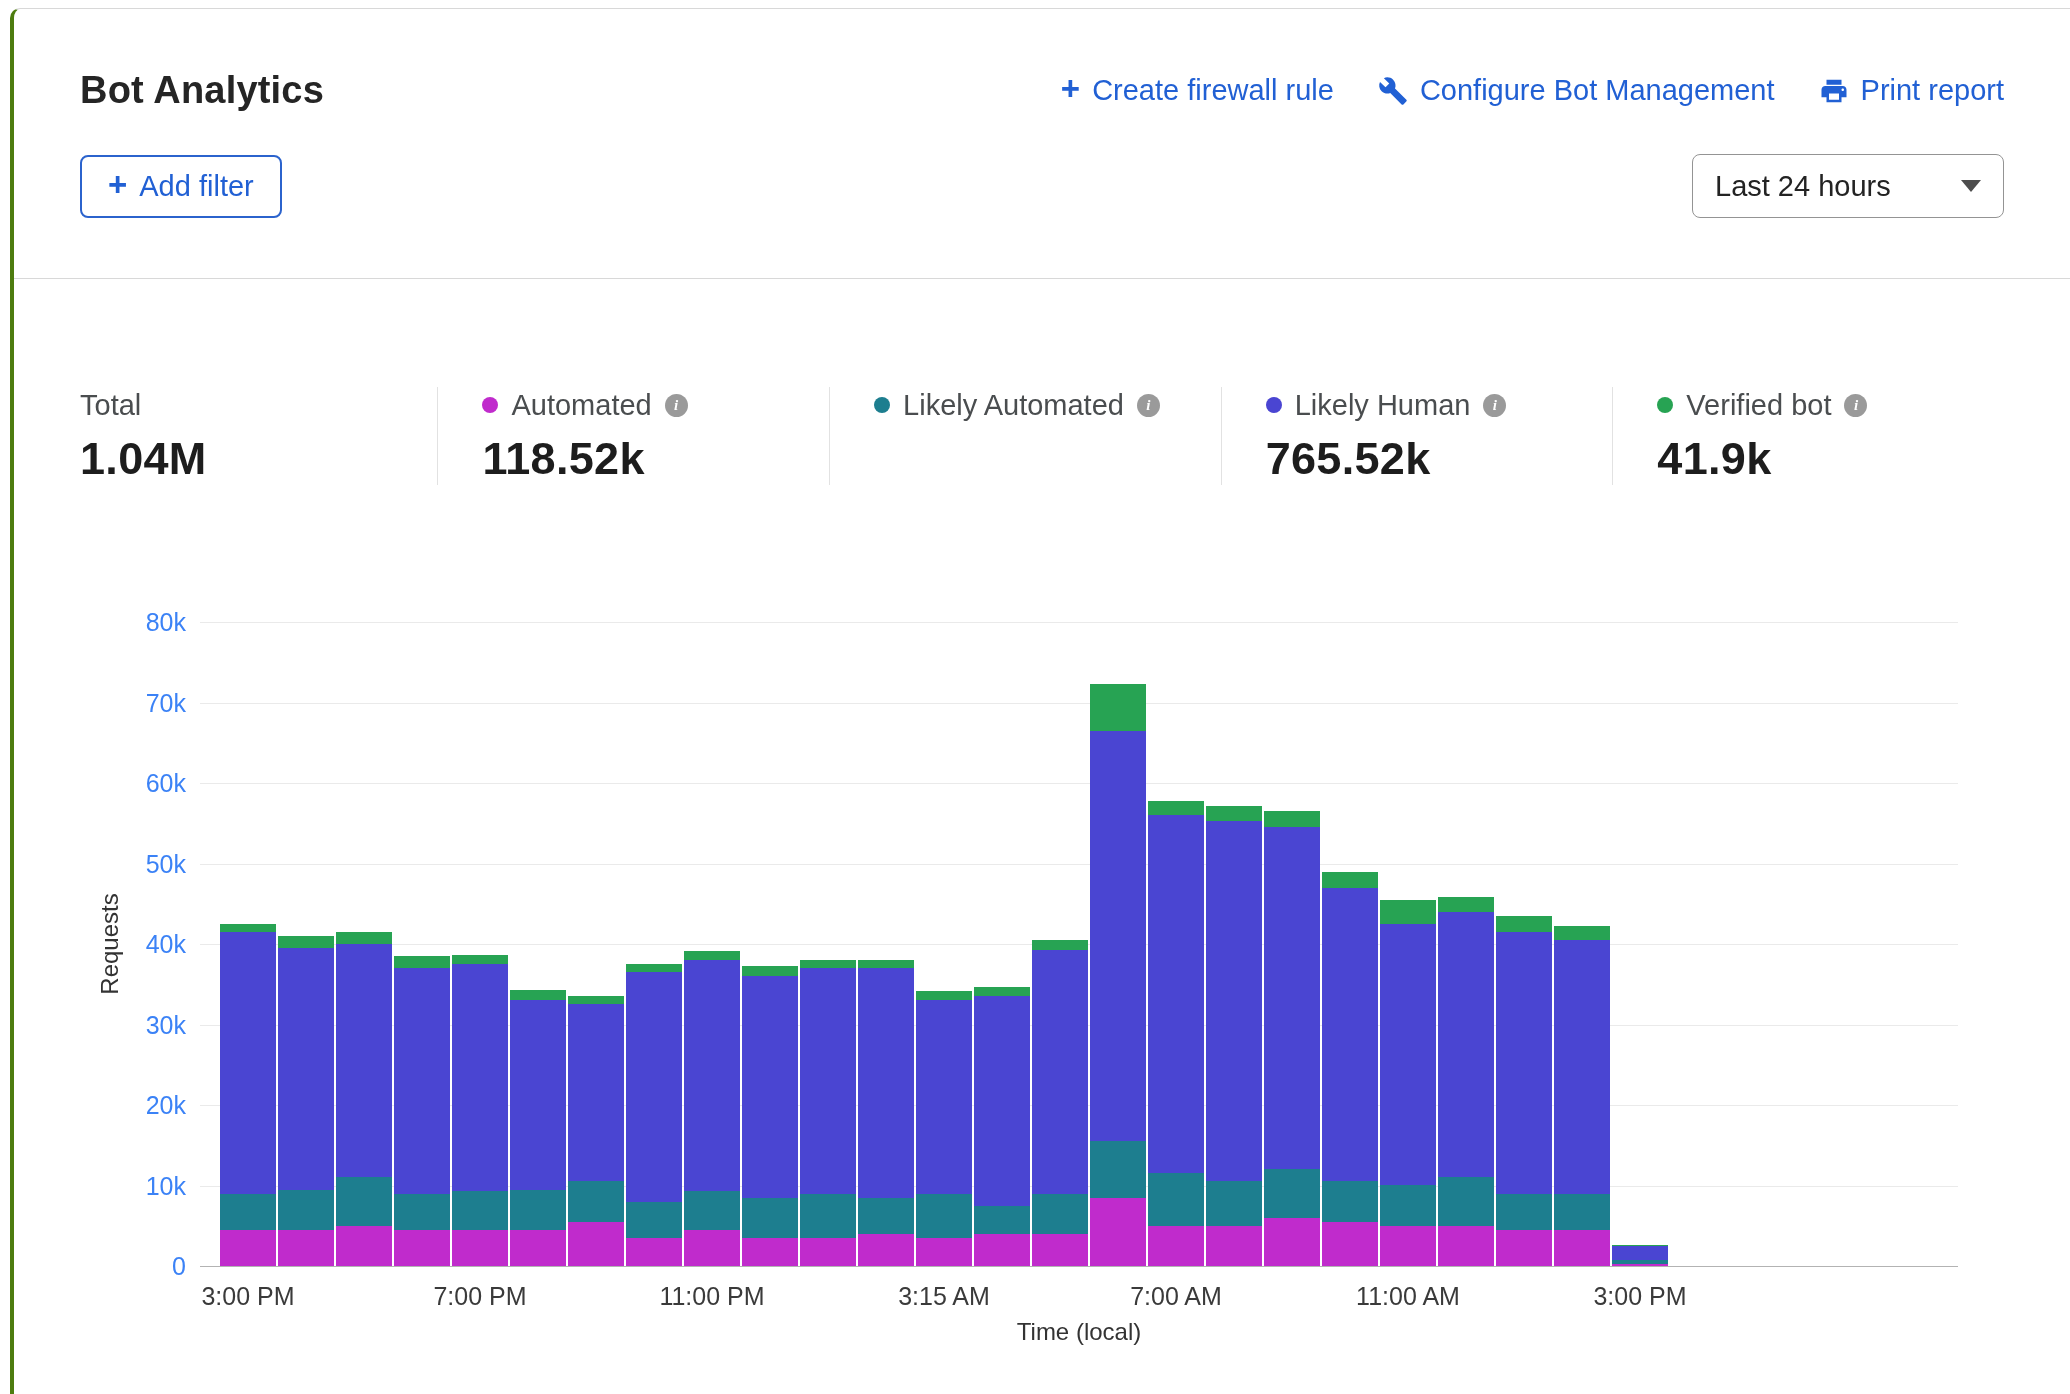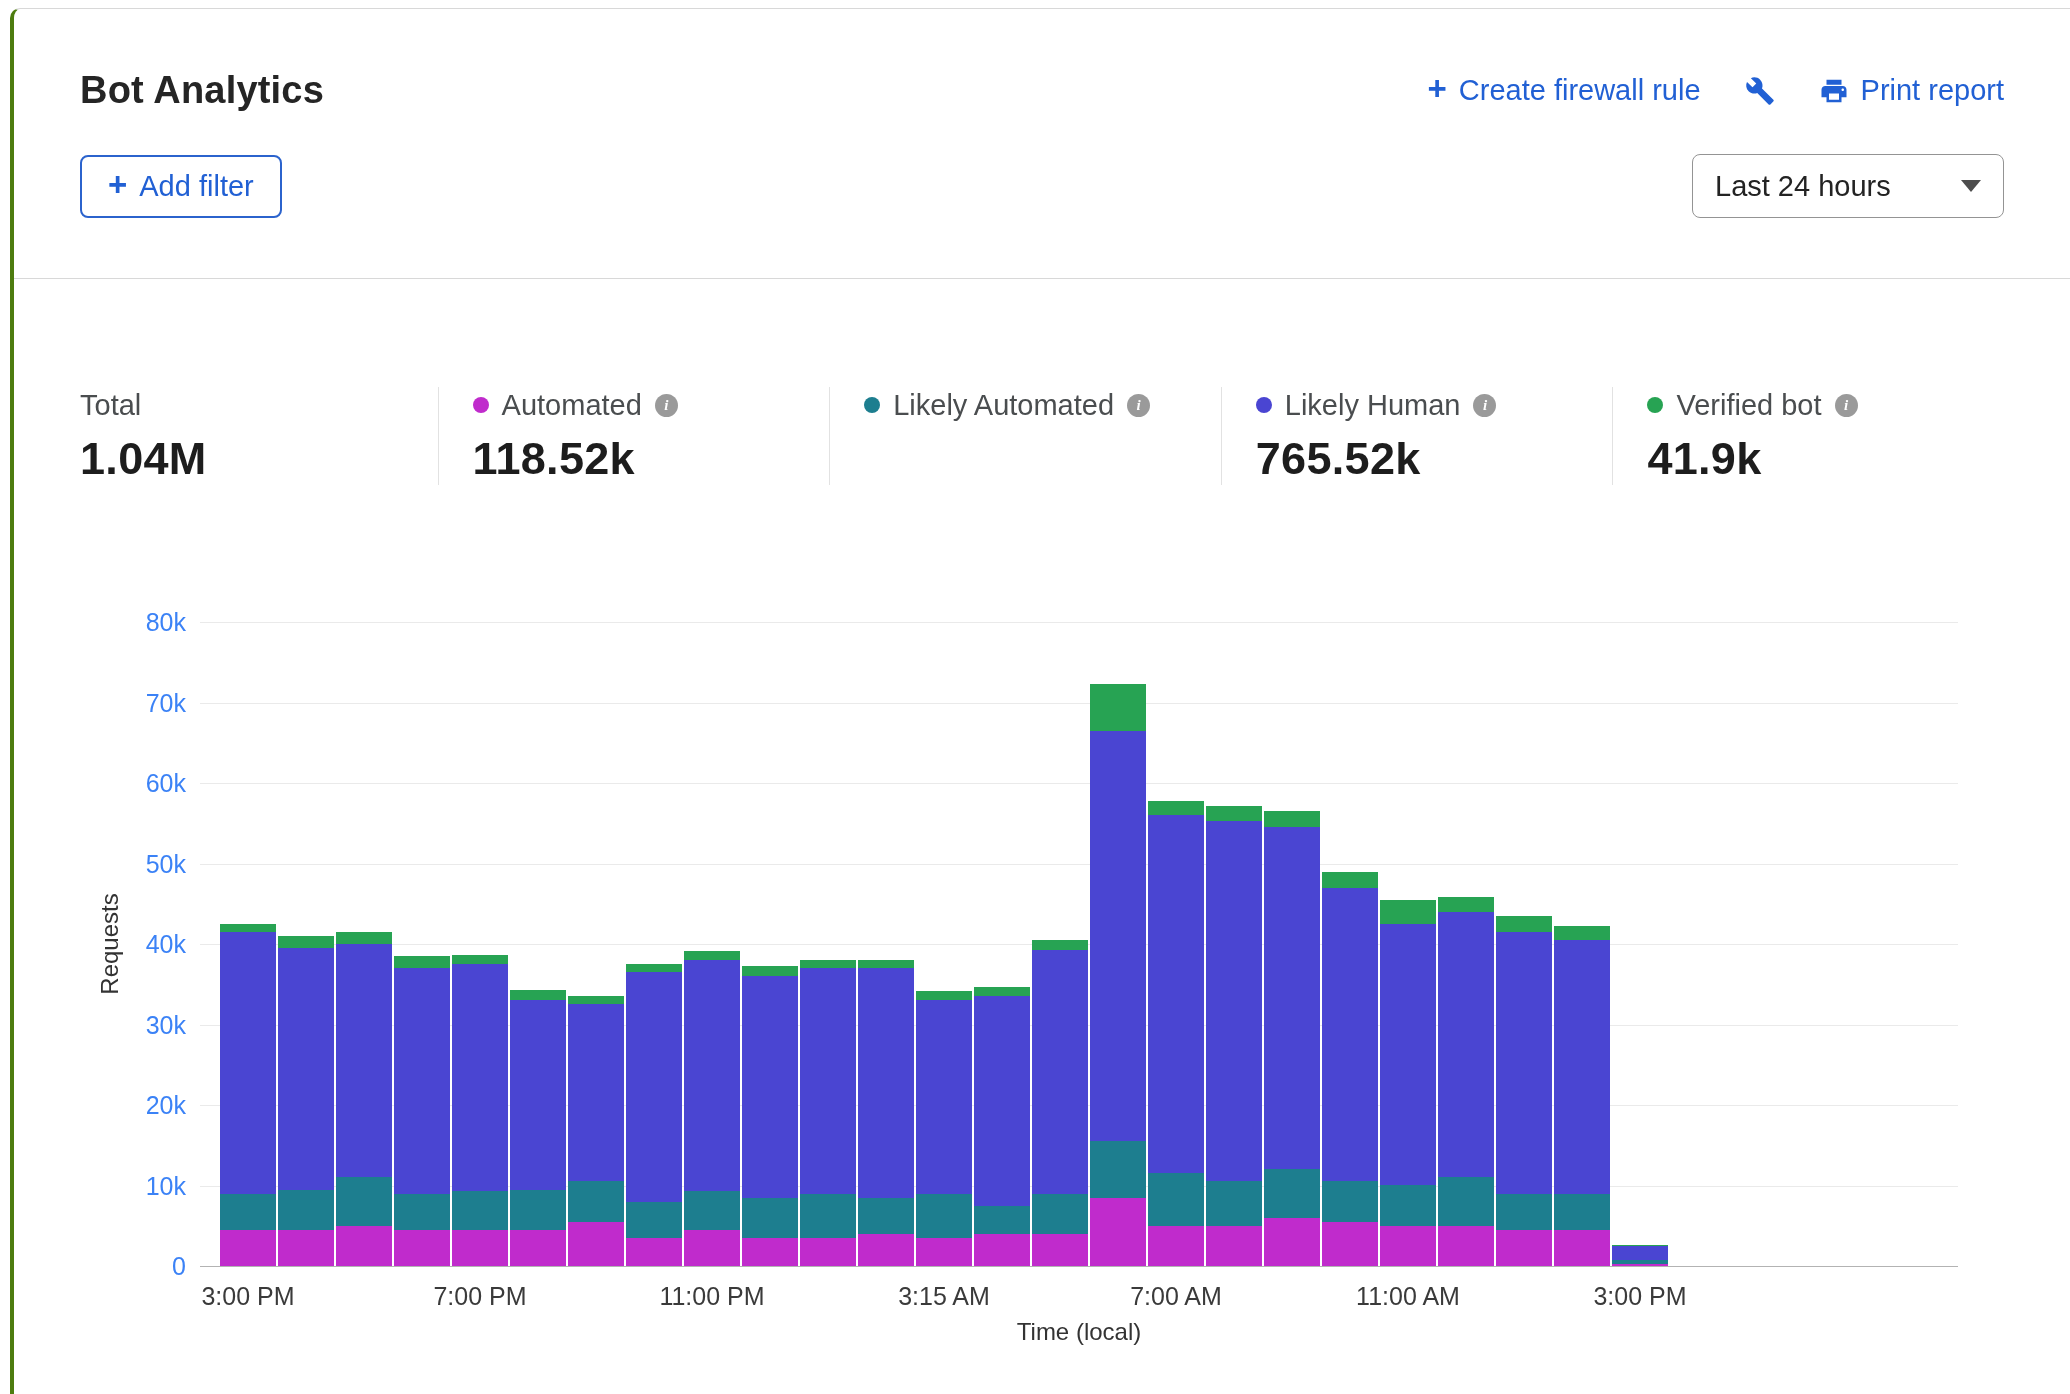--- a/index.html
+++ b/index.html
@@ -33,21 +33,21 @@
   
   .section { padding:62px 66px 0 66px; }
   .section-title-row { display:flex; align-items:center; gap:16px; }
   .section-title { font-size:31px; font-weight:700; color:#2a2a2a; }
   .pie-icon { width:30px; height:30px; }
 
   
   .stats { display:flex; margin-top:46px; }
   .stat { padding-right:20px; }
   .stat-first { width:364px; }
-  .stat-col { width:398px; border-left:1px solid #e2e2e2; padding-left:34px; }
+  .stat-col { width:398px; border-left:1px solid #e2e2e2; padding-left:44px; }
   .stat-label-row { display:flex; align-items:center; gap:13px; font-size:29px; color:#4a4d4f; height:36px; }
   .dot { width:16px; height:16px; border-radius:50%; flex:0 0 auto; }
   .info-icon { width:23px; height:23px; border-radius:50%; background:#9a9a9a; color:#fff; font-size:15px;
                font-weight:700; display:flex; align-items:center; justify-content:center; cursor:pointer;
                font-family:"Liberation Serif","DejaVu Serif",serif; font-style:italic; }
   .stat-value { font-size:45px; font-weight:700; color:#1d1d1d; margin-top:10px; letter-spacing:.3px; }
 
   
   .chart-wrap { position:relative; height:780px; margin-top:88px; }
   .plot { position:absolute; left:186px; top:49px; width:1758px; height:644px; }
@@ -78,20 +78,21 @@
           <a class="hlink">
             <span class="plus-glyph">+</span>
             <span>Create firewall rule</span>
           </a>
           <a class="hlink">
             <span class="hicon">
               <svg viewBox="0 0 24 24" width="30" height="30">
                   <path fill="#2160d4" d="M22.7 19l-9.1-9.1c.9-2.3.4-5-1.5-6.9-2-2-5-2.4-7.4-1.3L9 6 6 9 1.6 4.7C.4 7.1.9 10.1 2.9 12.1c1.9 1.9 4.6 2.4 6.9 1.5l9.1 9.1c.4.4 1 .4 1.4 0l2.3-2.3c.5-.4.5-1.1.1-1.4z"></path>
                 </svg>
             </span>
+            <span>Configure Bot Management</span>
           </a>
           <a class="hlink">
             <span class="hicon">
               <svg viewBox="0 0 24 24" width="30" height="30">
                   <path fill="#2160d4" d="M19 8H5c-1.66 0-3 1.34-3 3v6h4v4h12v-4h4v-6c0-1.66-1.34-3-3-3zm-3 11H8v-5h8v5zm3-7c-.55 0-1-.45-1-1s.45-1 1-1 1 .45 1 1-.45 1-1 1zm-1-9H6v4h12V3z"></path>
                 </svg>
             </span>
             <span>Print report</span>
           </a>
         </div>

